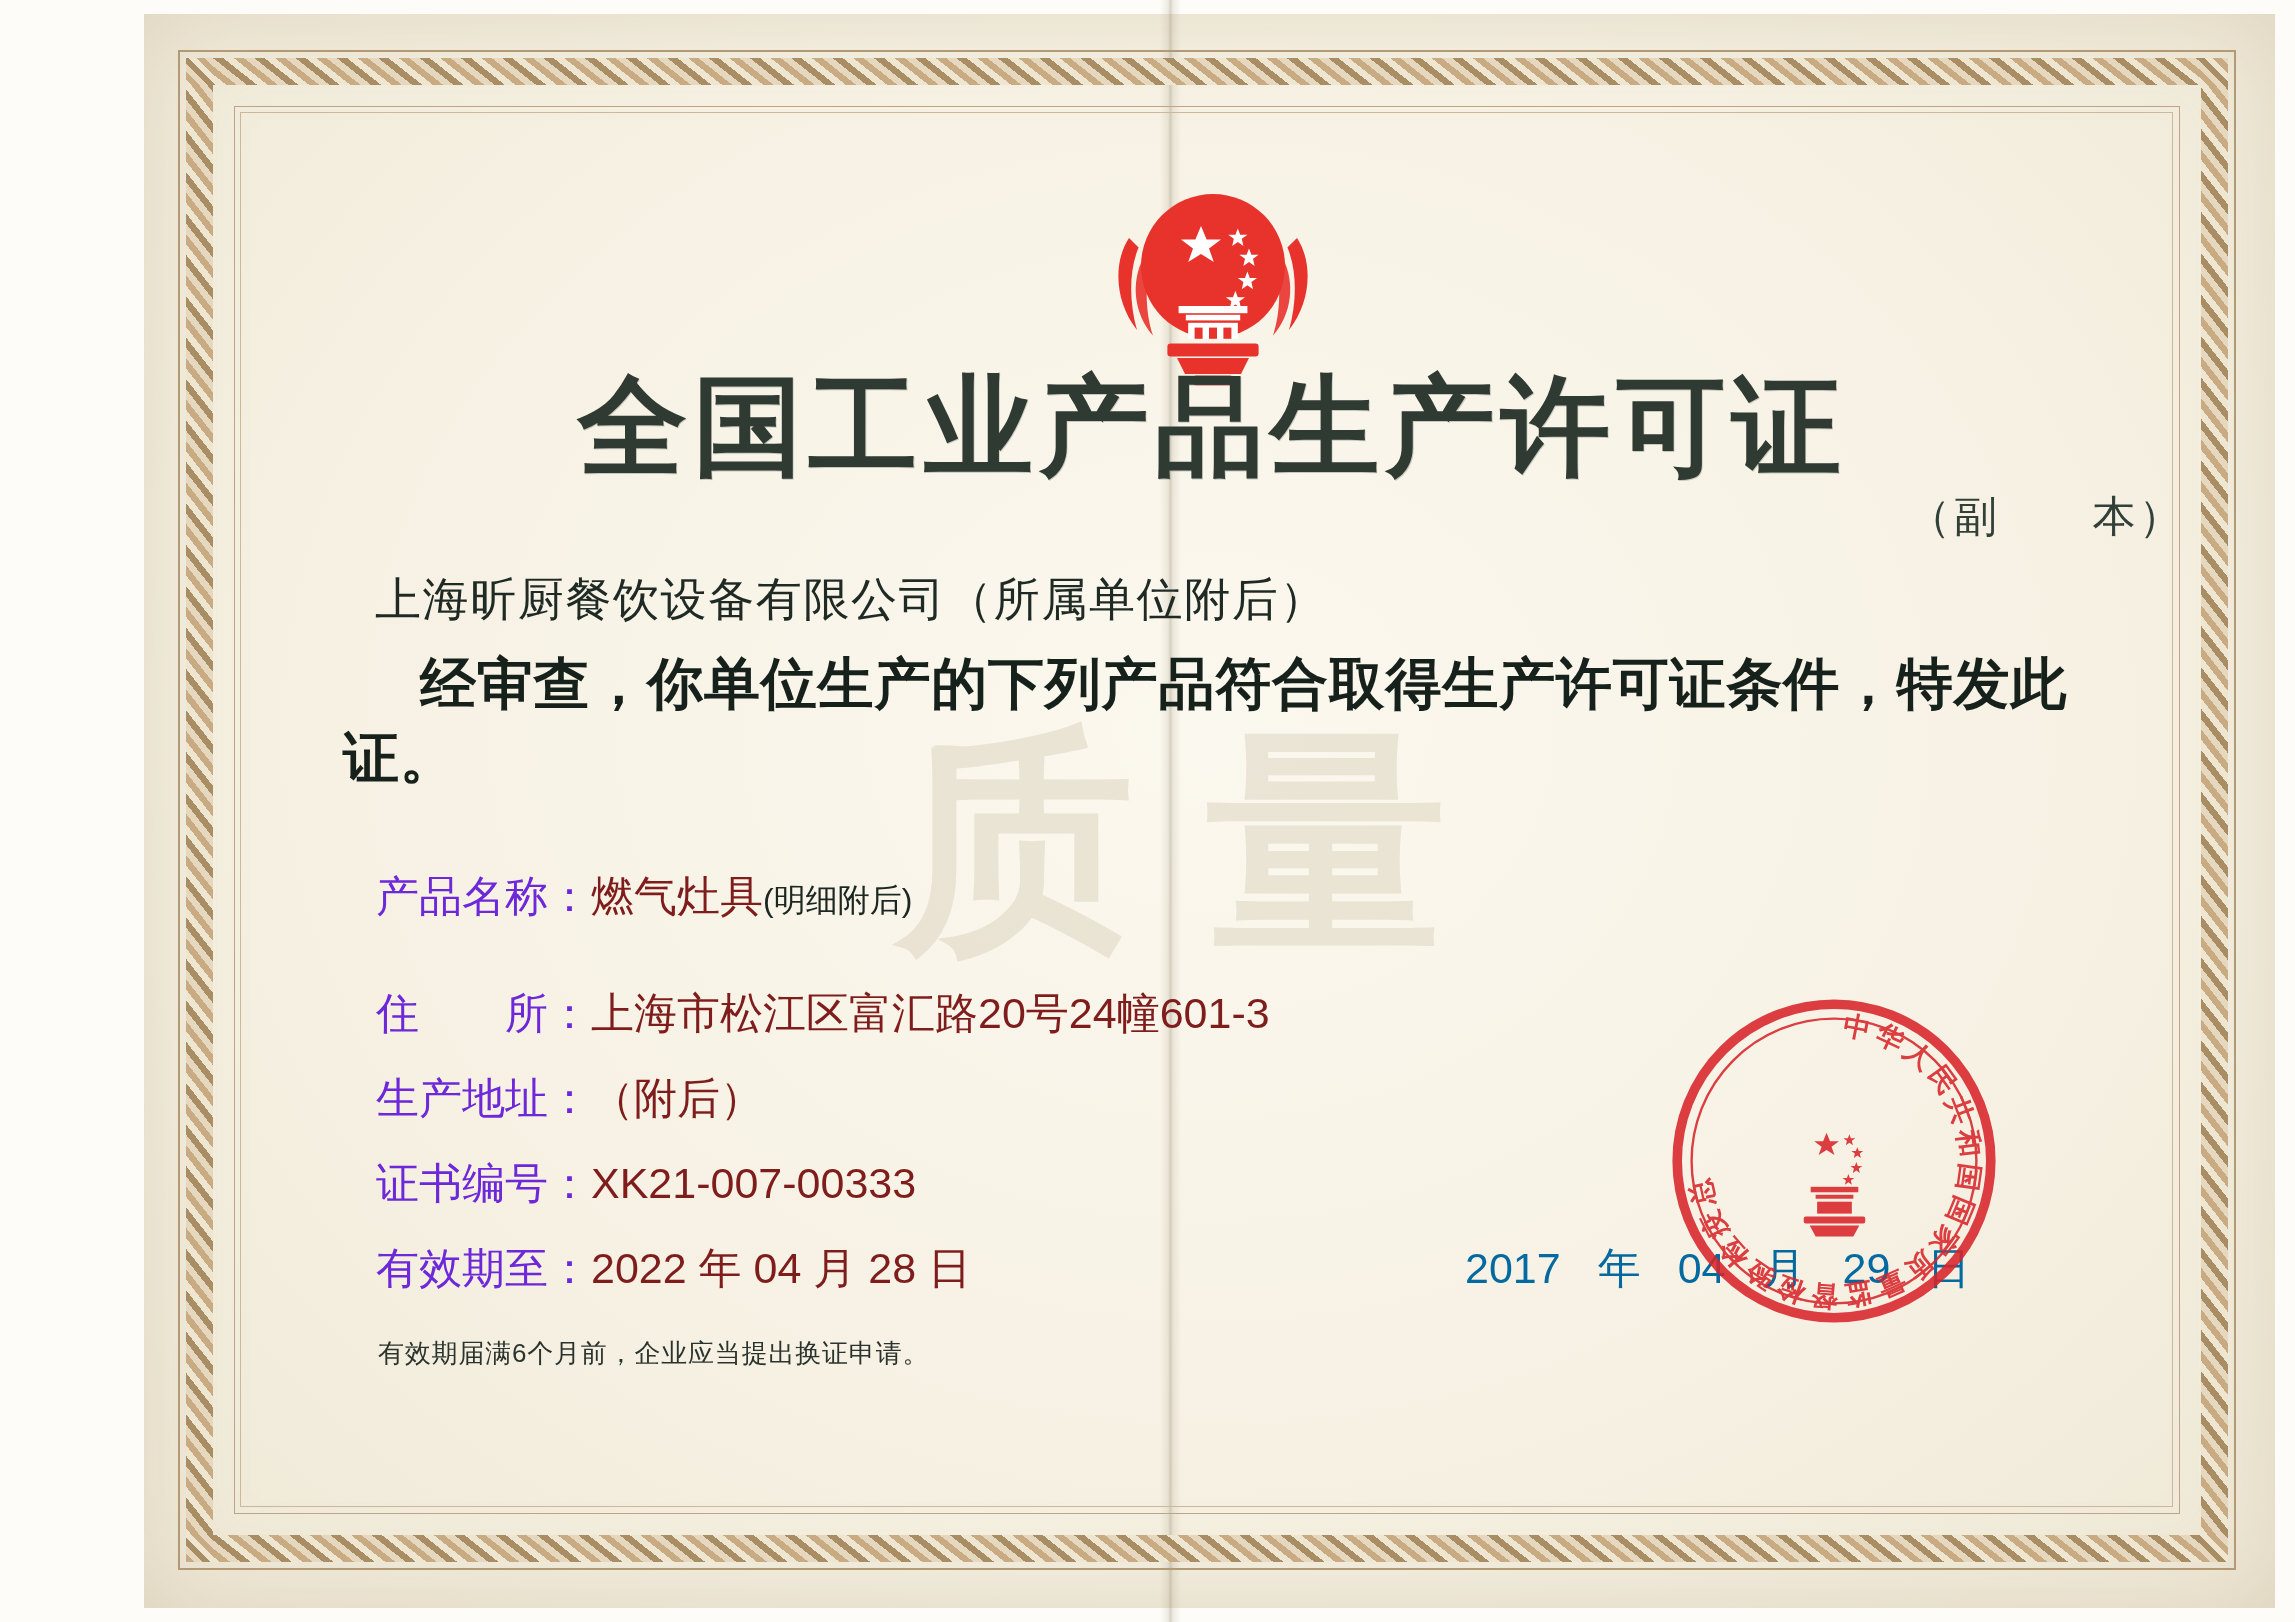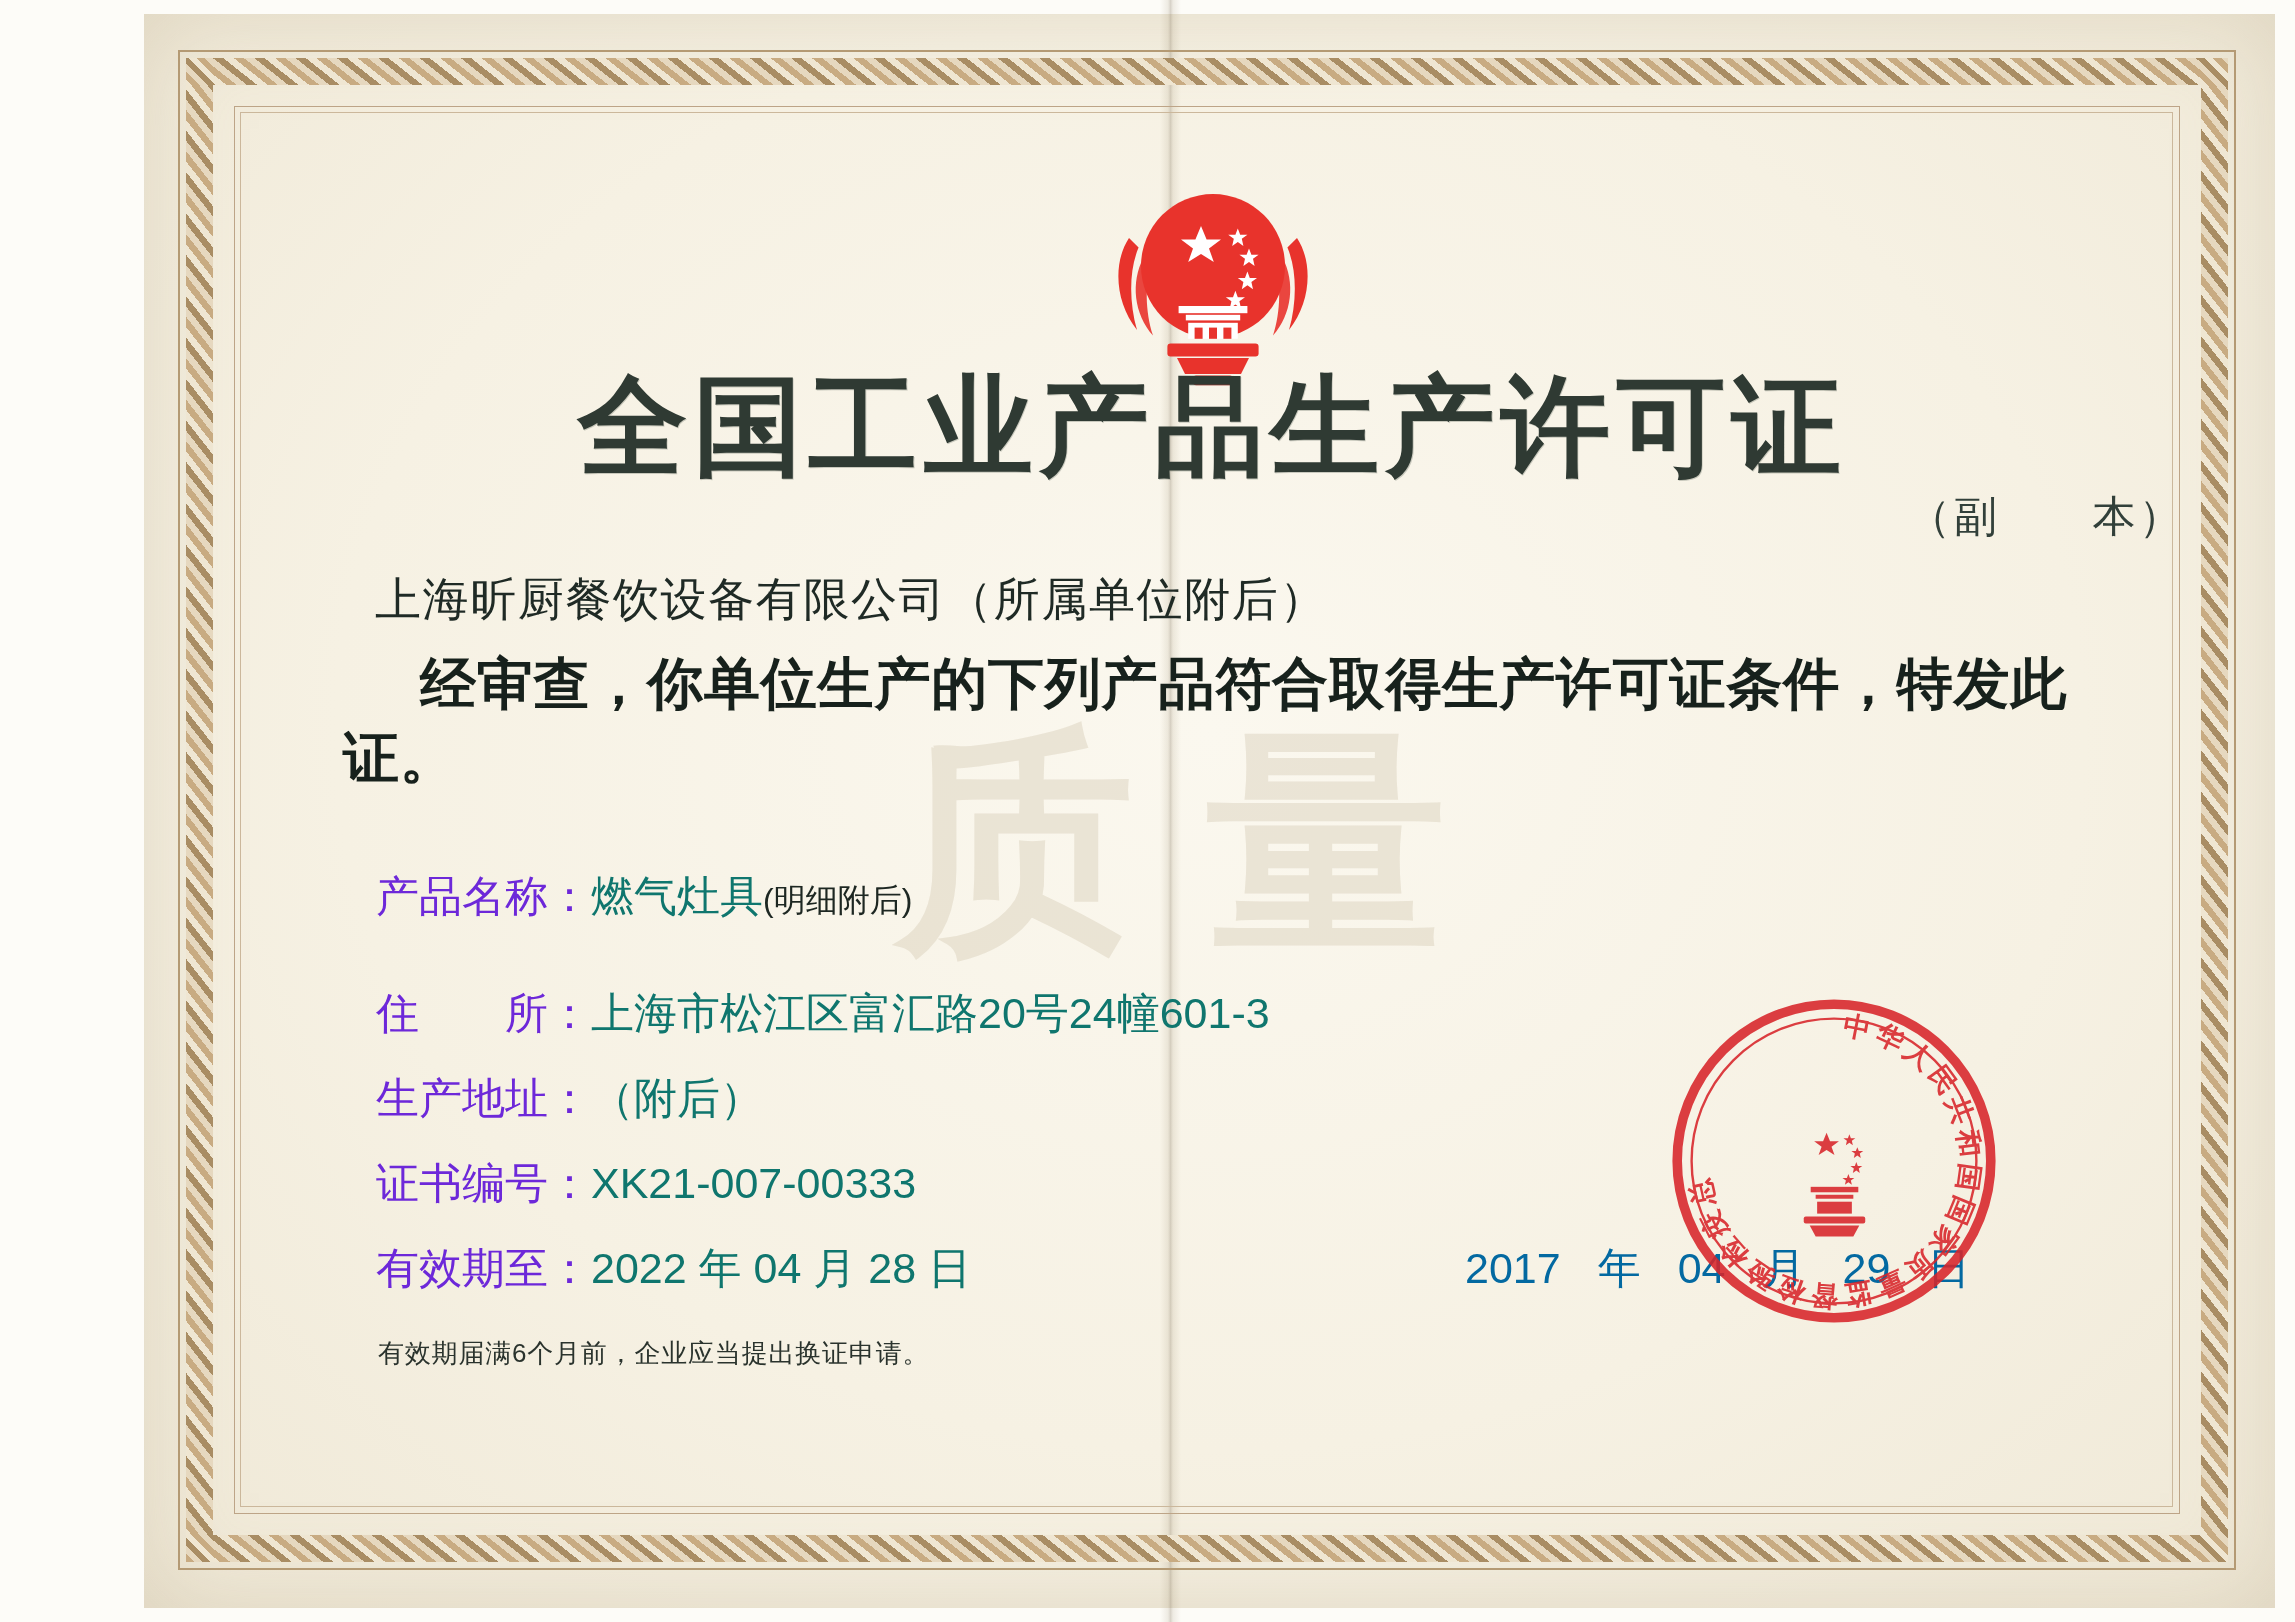--- a/index.html
+++ b/index.html
@@ -192,21 +192,21 @@
     font-size: 43px;
     color: #1d2722;
     font-family: "Liberation Sans", sans-serif;
     white-space: nowrap;
   }
   .field .lbl {
     display: inline-block;
     color: #6d28d9;
   }
   .field .val {
-    color: #0f766e;
+    color: #7f1d1d;
   }
   .field .small {
     font-size: 32px;
   }
 
   .f-product { top: 756px; }
   .f-address { top: 873px; }
   .f-factory { top: 958px; }
   .f-certno  { top: 1043px; }
   .f-valid   { top: 1128px; text-align: right; }

